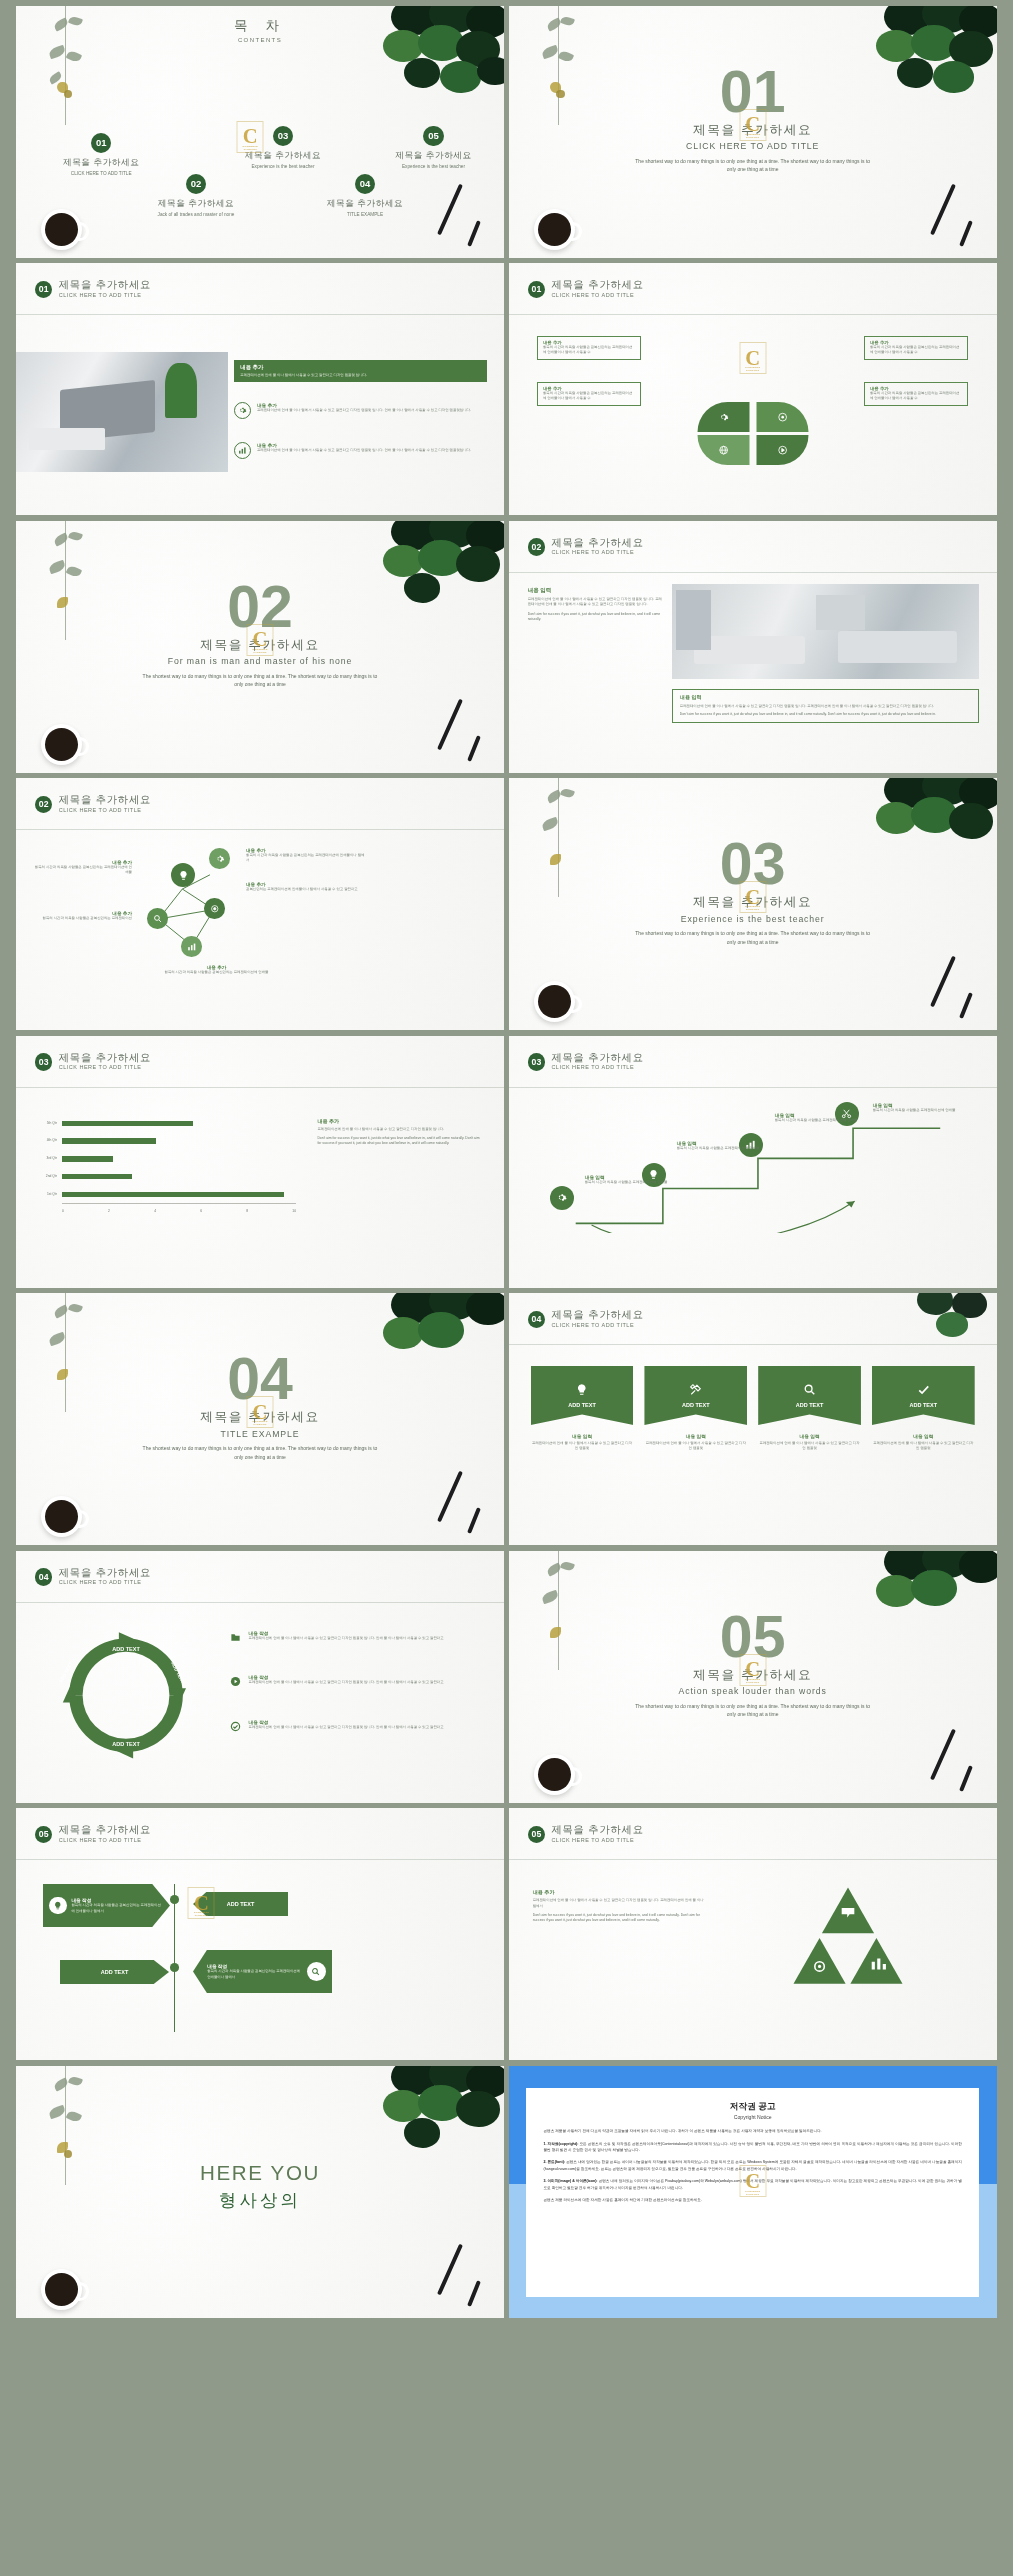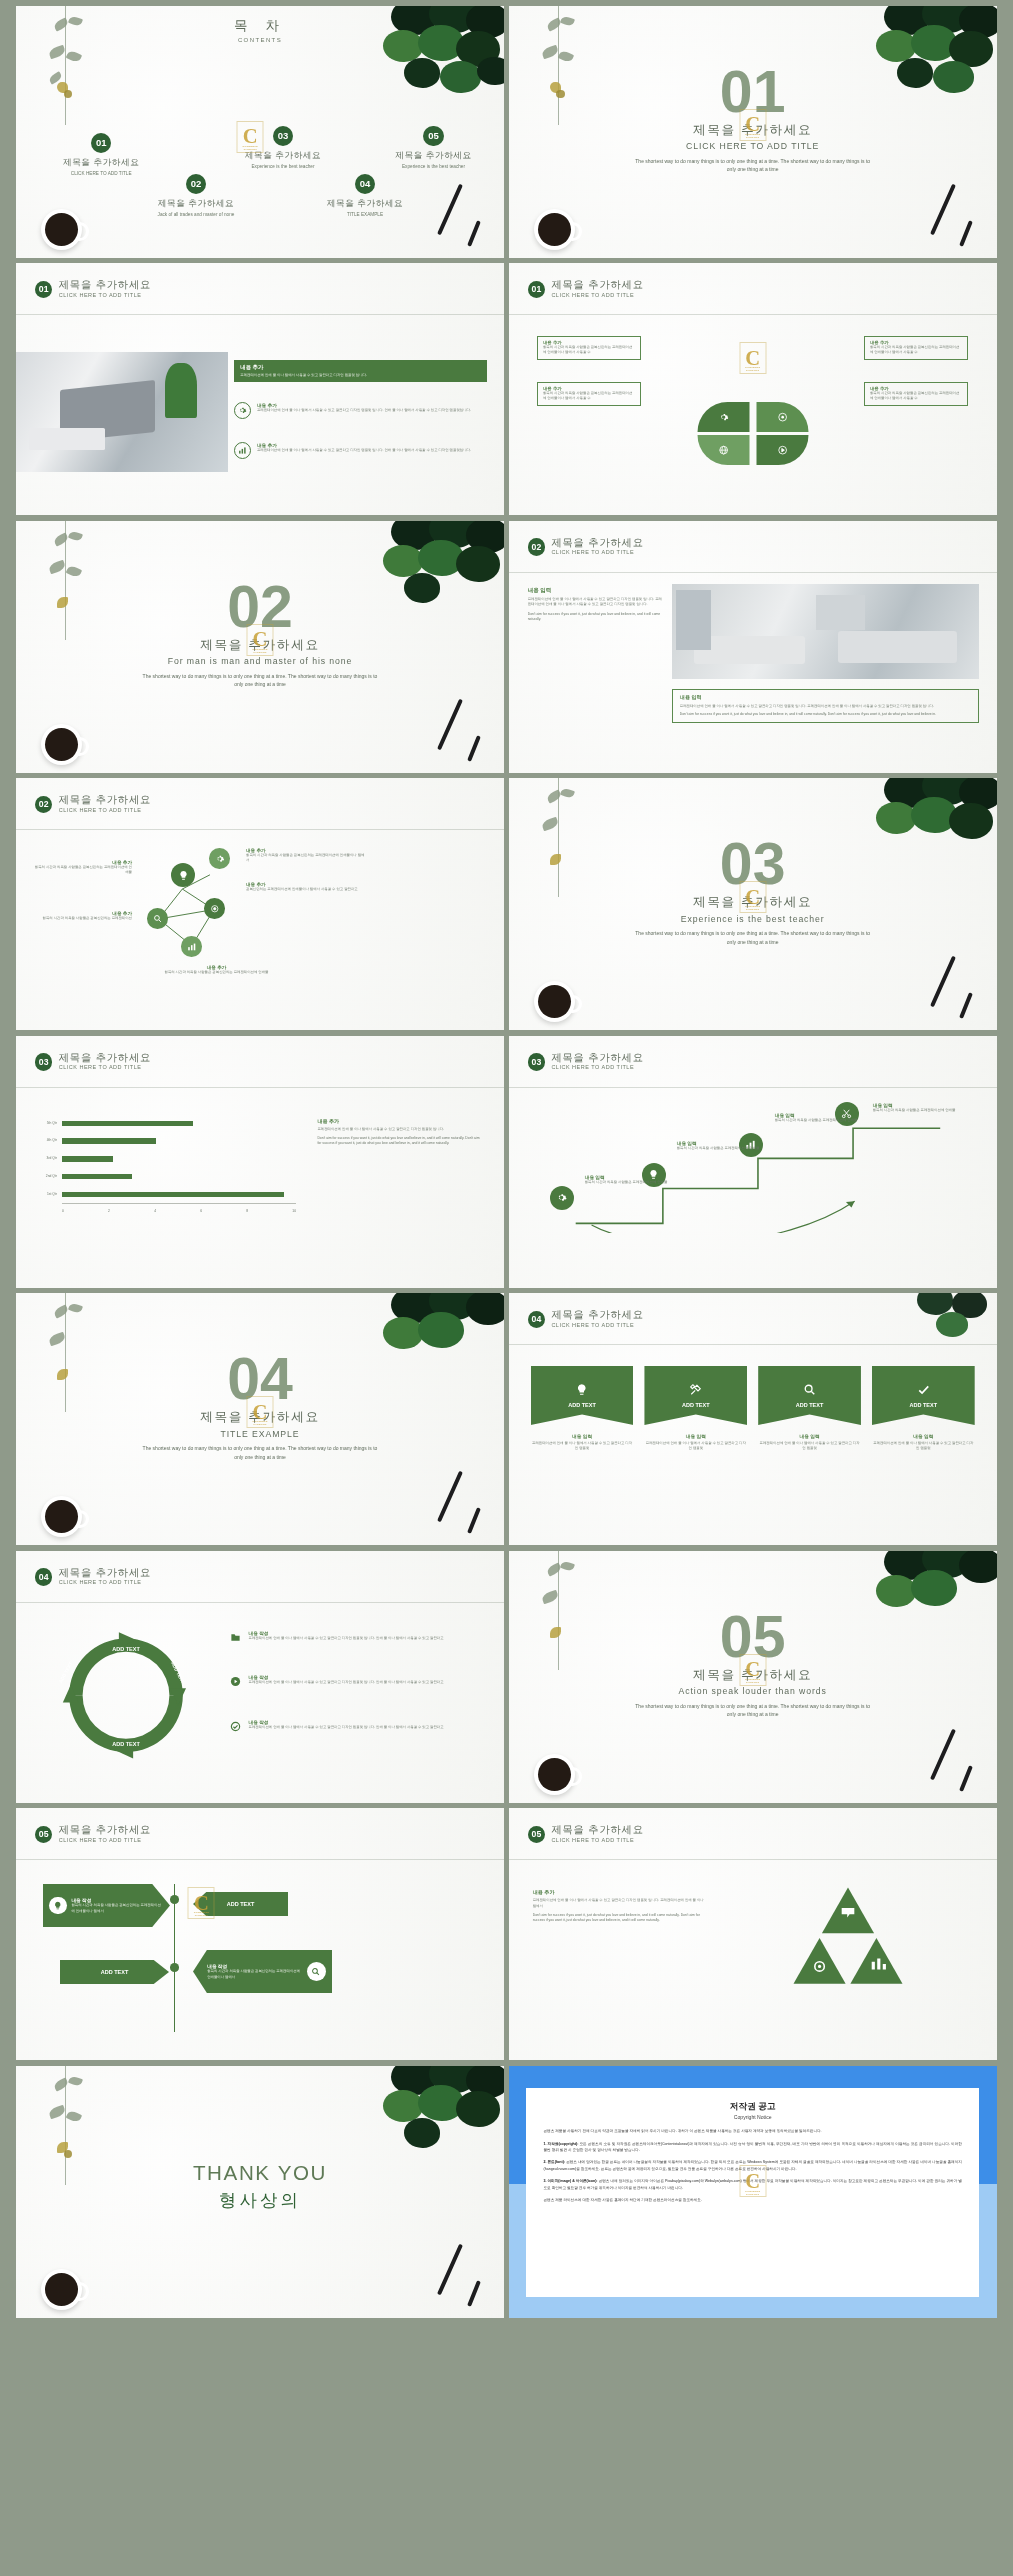--- a/index.html
+++ b/index.html
@@ -866,21 +866,21 @@
       <span style="width:43px;height:35px;left:89px;top:8px;background:#0d2113"></span>
       <span style="width:40px;height:32px;left:6.3px;top:35px;background:#3f7a3a"></span>
       <span style="width:46px;height:36px;left:41px;top:30px;background:#2f6b33"></span>
       <span style="width:44px;height:36px;left:79px;top:36px;background:#143219"></span>
       <span style="width:36px;height:30px;left:27px;top:63px;background:#13301a"></span>
     </div>
     <div class="cup"></div>
     <div class="pen"></div>
     <div class="pen2"></div>
     <div class="ty">
-      <div class="e">THANK YOU</div>
+      <div class="e">HERE YOU</div>
       <div class="k">형사상의</div>
     </div>
   </div>
 
   <div class="slide">
     <div class="cp"></div>
     <div class="cp-card">
       <div class="cp-t">저작권 공고</div>
       <div class="cp-s">Copyright Notice</div>
       <div class="cp-p">콘텐츠 제품을 사용하기 전에 다음의 약관과 조항들을 자세히 읽어 주시기 바랍니다. 귀하가 이 콘텐츠 제품을 사용하는 것은 사용자 계약과 보증에 동의하셨음을 알려드립니다.</div>

